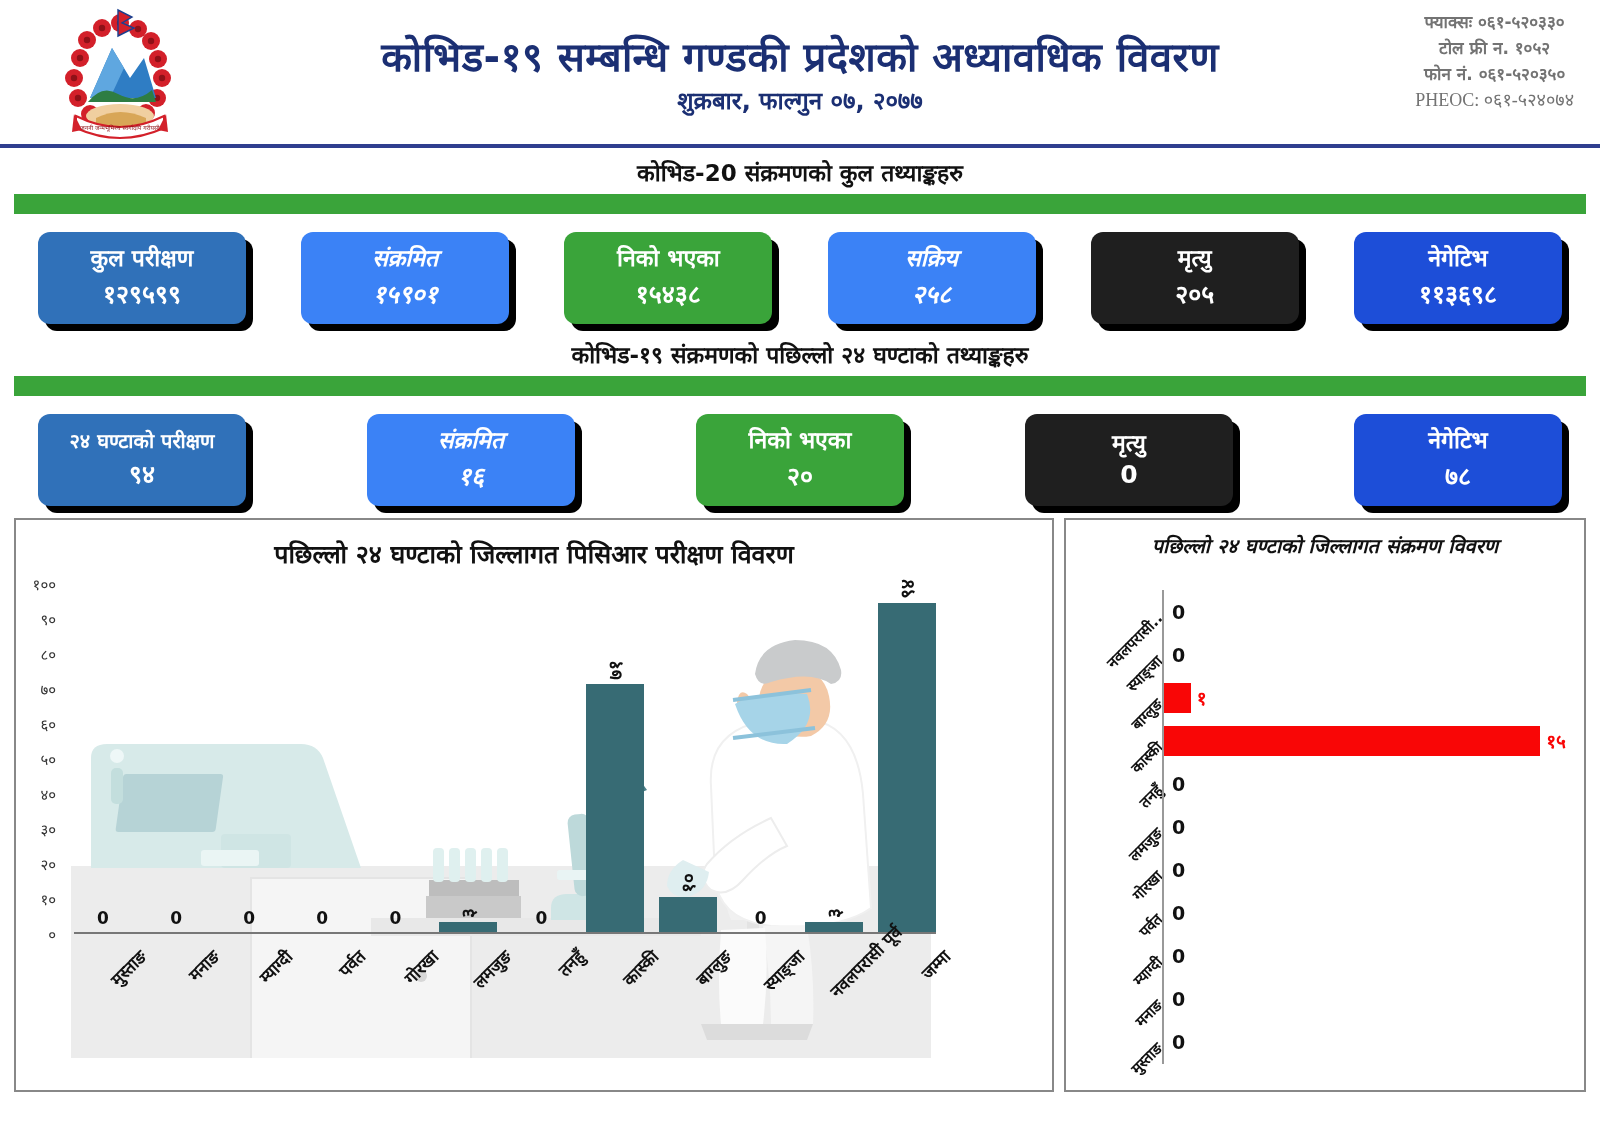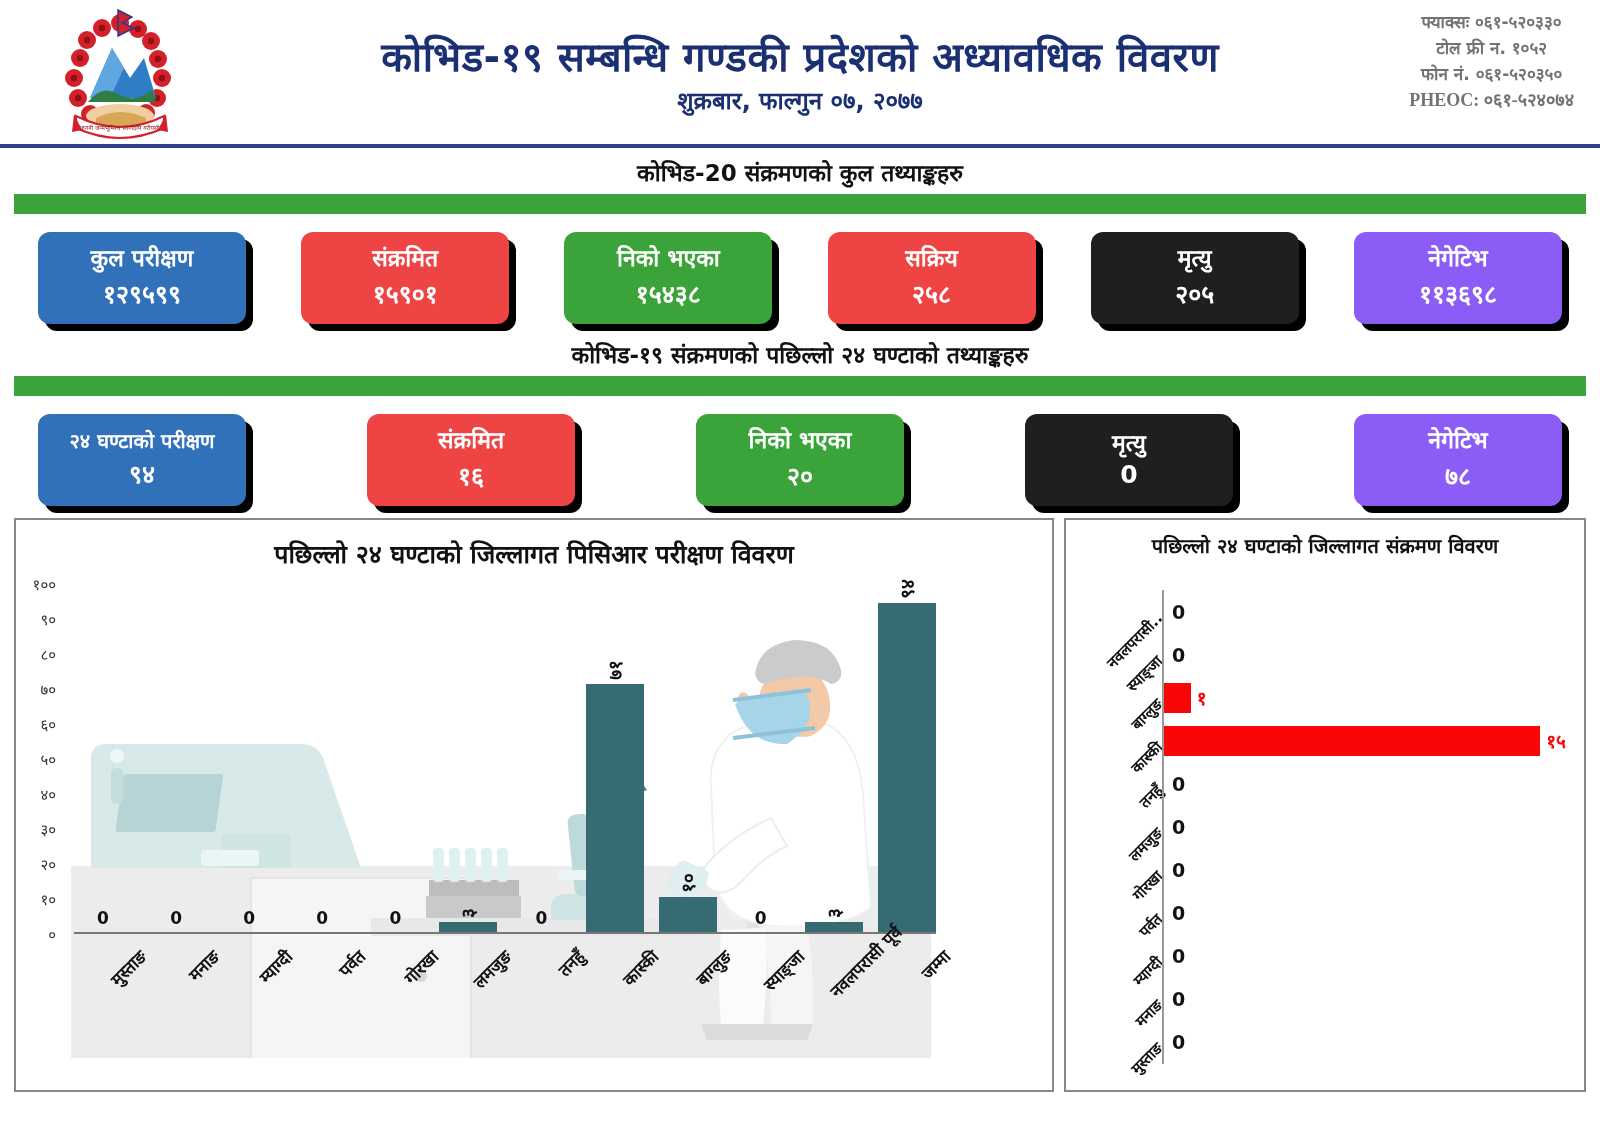--- a/index.html
+++ b/index.html
@@ -44,21 +44,21 @@
   }
   .contact {
     position: absolute;
     right: 26px; top: 10px;
     text-align: center;
     font-size: 17px;
     line-height: 1.52;
     color: #737373;
     font-weight: bold;
   }
-  .contact .pheoc { font-family: "Liberation Serif", serif; font-weight: bold; font-size: 18px;}
+  .contact .pheoc { font-family: "Liberation Serif", serif; font-weight: normal; font-size: 18px;}
 
   
   .section-head {
     text-align: center;
     font-size: 23px;
     font-weight: bold;
     color: #111;
     padding: 8px 0 6px;
   }
   .green-bar {
@@ -92,24 +92,24 @@
     line-height: 1.1;
     white-space: nowrap;
   }
   .card .value {
     font-size: 25px;
     font-weight: bold;
     margin-top: 4px;
   }
   .card.small-label .label { font-size: 20px; }
   .c-blue  { background: #3071b9; }
-  .c-red   { background: #ef4444; }
+  .c-red   { background: #3b82f6; font-style: italic; }
   .c-green { background: #3aa43a; justify-content: center; }
   .c-dark  { background: #1f1f1f; }
-  .c-teal  { background: #8b5cf6; }
+  .c-teal  { background: #1d4ed8; }
 
   
   .charts {
     display: flex;
     gap: 10px;
     padding: 6px 14px 8px 14px;
     height: 588px;
   }
   .chart-panel {
     border: 2px solid #888;
@@ -121,21 +121,21 @@
 
   .chart-title {
     text-align: center;
     font-size: 25px;
     font-weight: bold;
     color: #111;
     padding-top: 16px;
     position: relative;
     z-index: 5;
   }
-  .chart-title.small { font-size: 20px; padding-top: 12px; }
+  .chart-title.small { font-size: 20px; padding-top: 12px; font-style: italic; }
 
   
   .lab-bg {
     position: absolute;
     left: 55px; top: 58px;
     width: 860px; height: 480px;
     opacity: 1;
     pointer-events: none;
   }
   .vchart {

